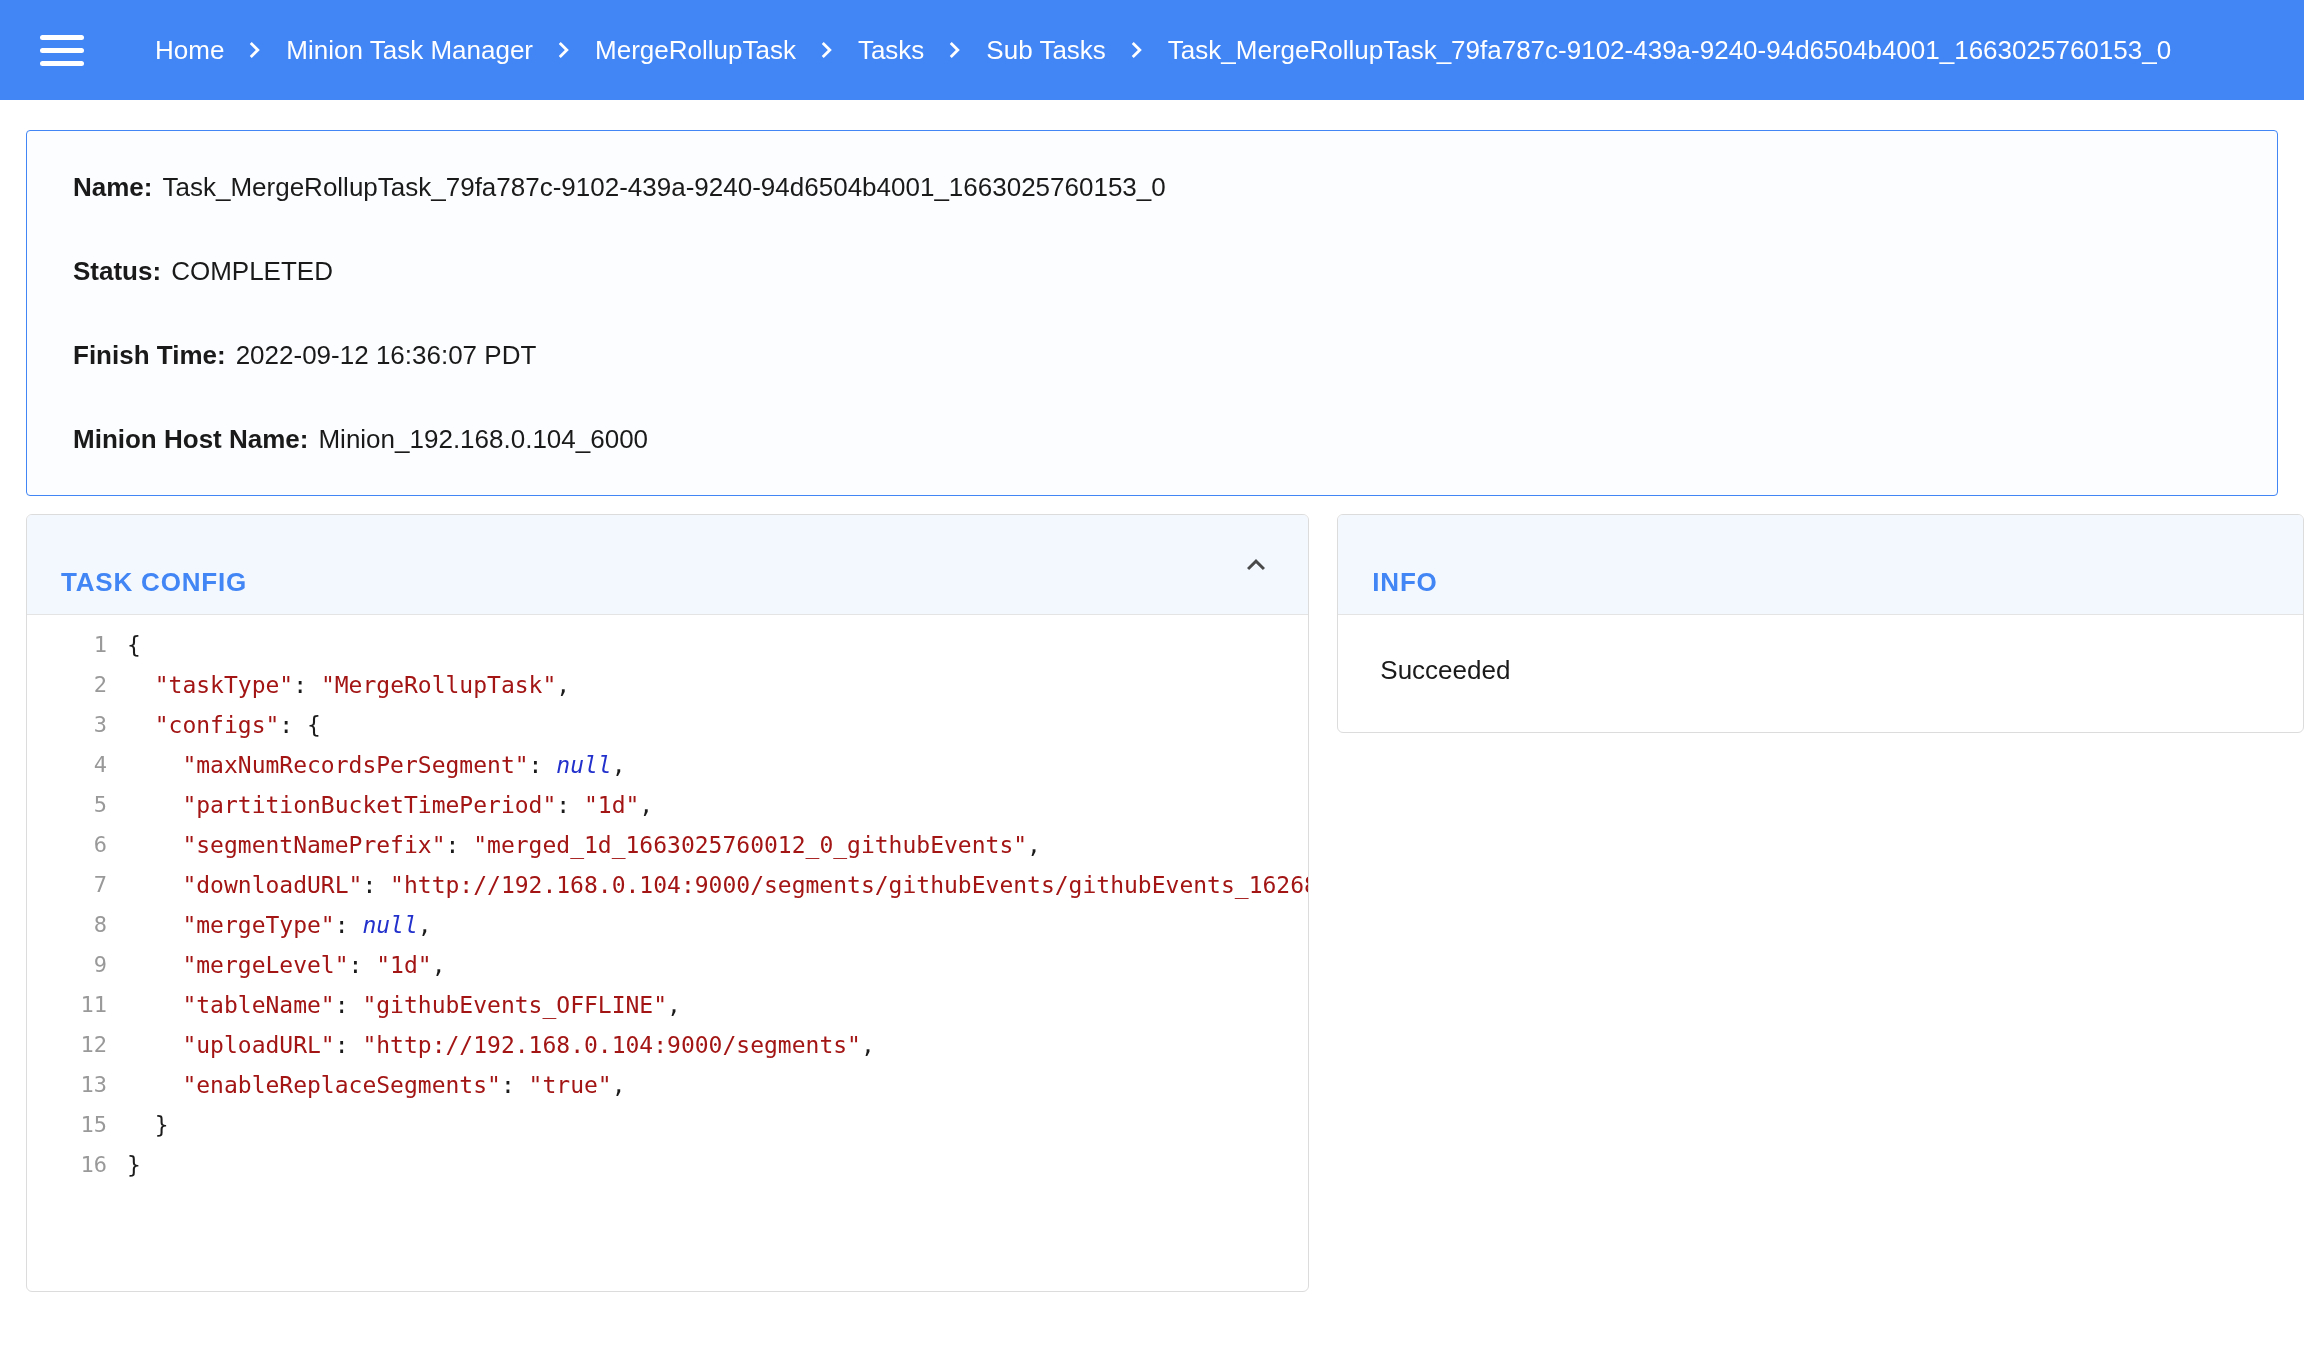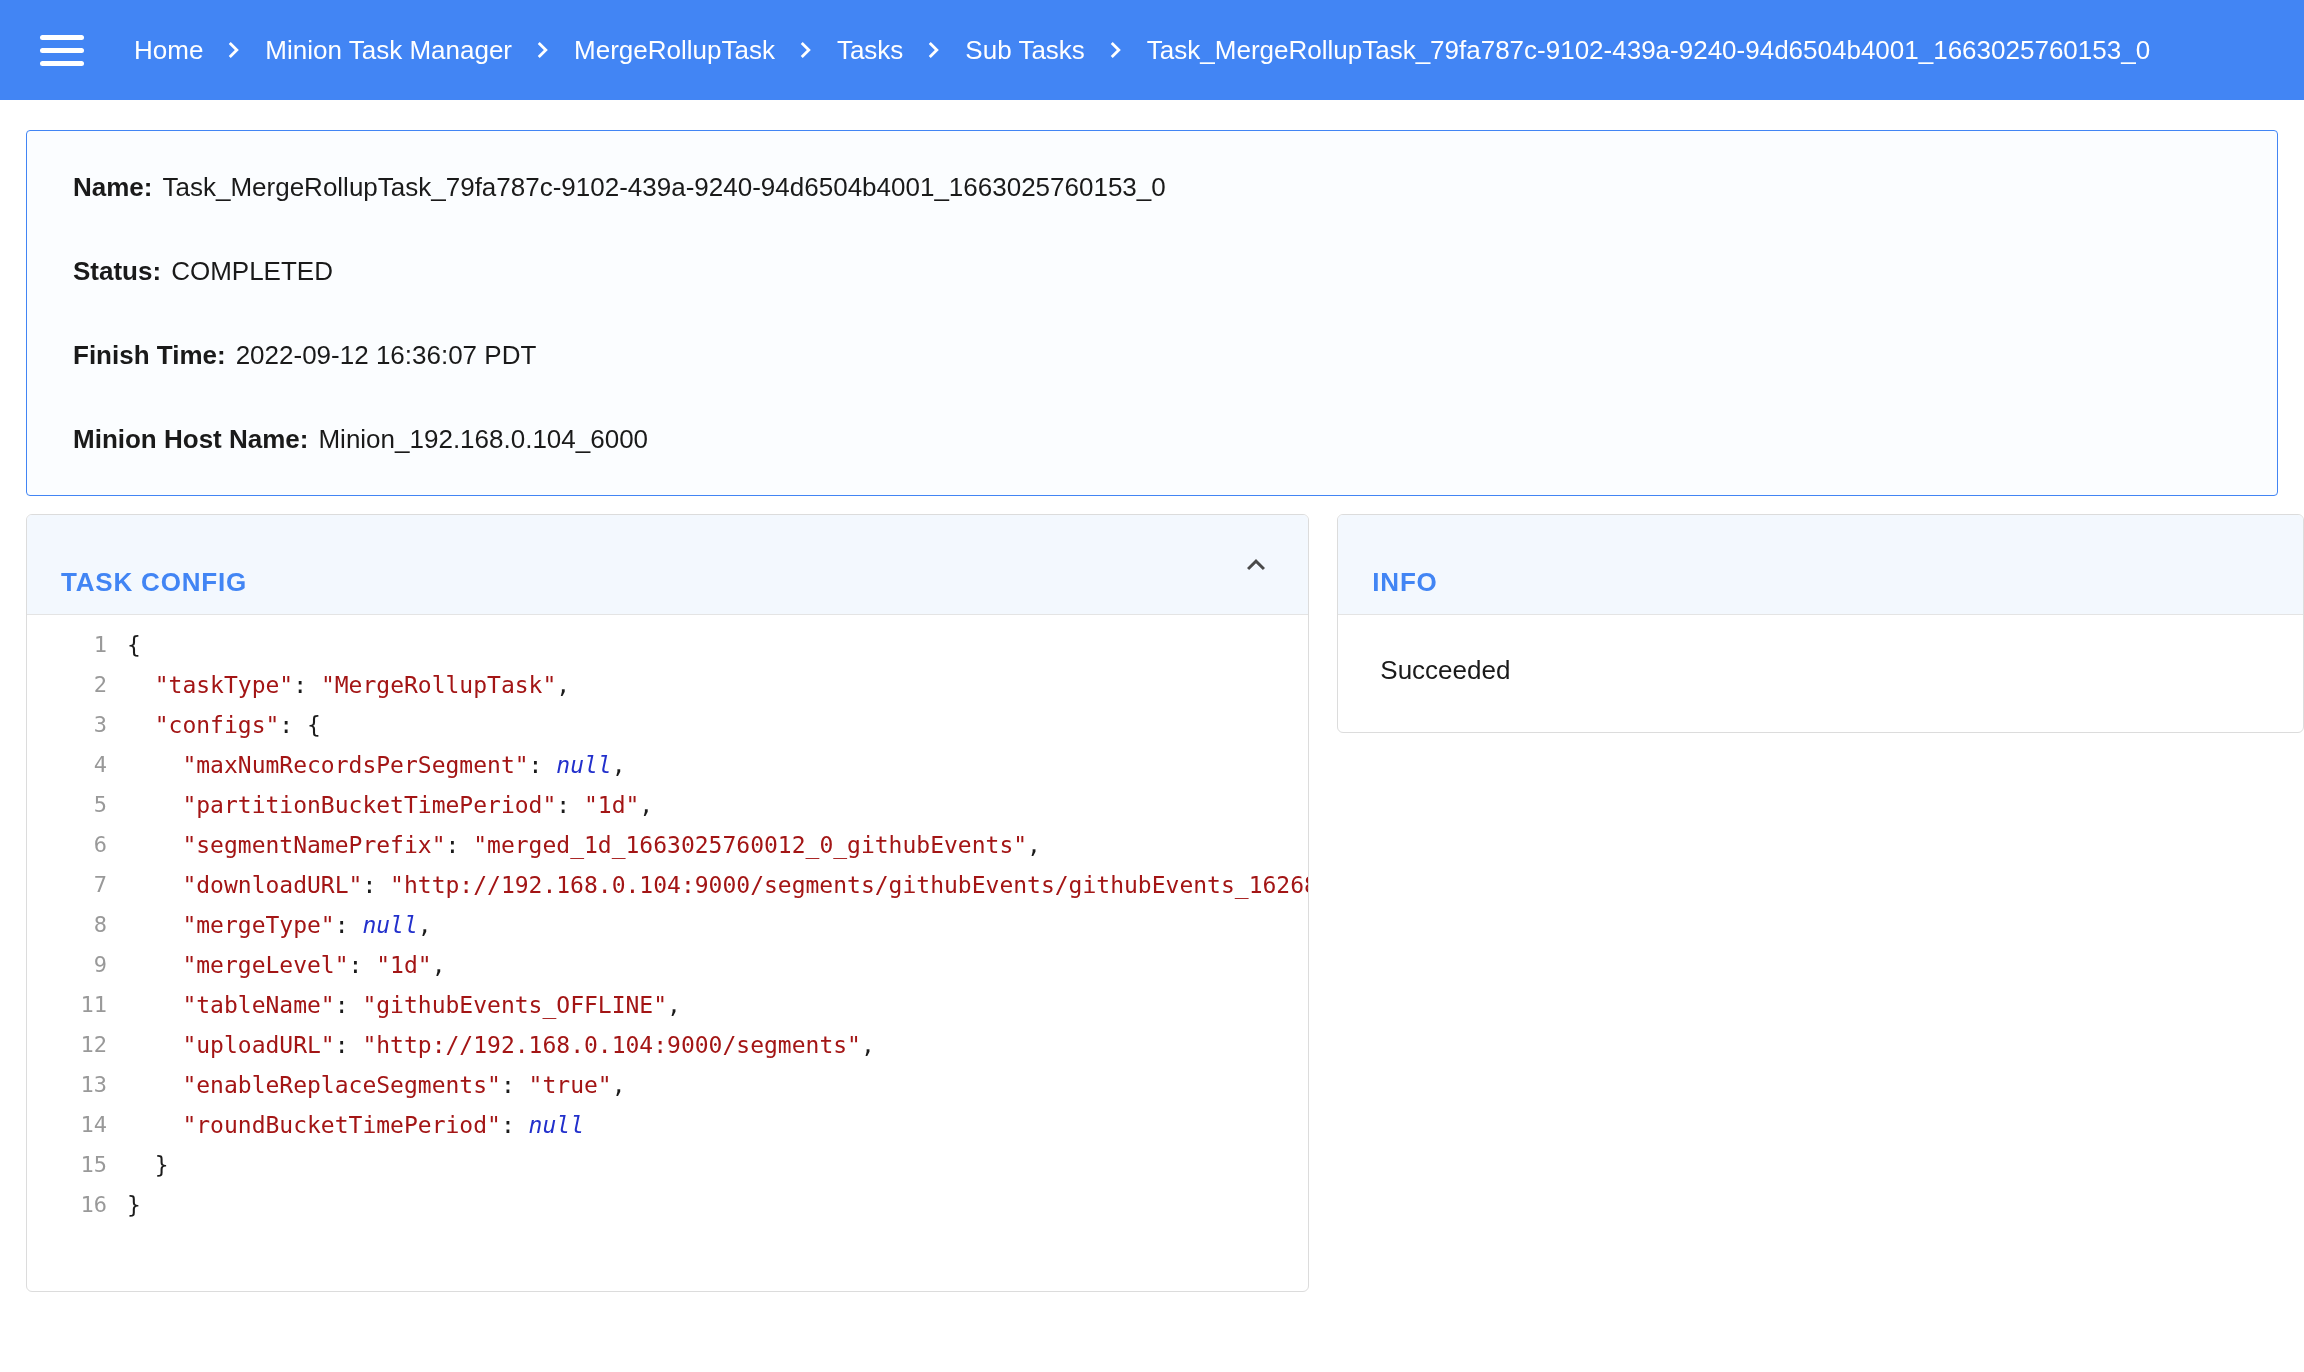--- a/index.html
+++ b/index.html
@@ -15,21 +15,21 @@
     --code-plain:#1b1b1b;
     --line-number:#999999;
   }
 
   
   .appbar{ height:100px; background:var(--accent); display:flex; align-items:center;
            padding:0 40px; color:#fff; }
   .menu-btn{ width:44px; height:44px; display:flex; flex-direction:column;
              justify-content:center; gap:8px; cursor:pointer; margin-right:50px; flex:0 0 auto; }
   .menu-btn .bar{ height:5px; background:#fff; border-radius:3px; }
-  .breadcrumb{ display:flex; align-items:center; font-size:26px; white-space:nowrap; overflow:hidden; }
+  .breadcrumb{ display:flex; align-items:center; font-size:26px; white-space:nowrap; overflow:hidden;margin-left:21px; }
   .crumb{ color:#fff; cursor:pointer; }
   .crumb.current{ cursor:default; }
   .sep-icon{ display:flex; align-items:center; margin:0 14px; }
   .sep-icon svg{ width:34px; height:34px; fill:#fff; display:block; }
 
   
   .summary{ margin:30px 26px 0 26px; border:1px solid var(--accent); border-radius:4px;
             background:var(--summary-bg); padding:14px 16px; }
   .field-row{ padding:29px 30px; font-size:26px; color:#1a1a1a; line-height:1; }
   .field-label{ font-weight:bold; margin-right:10px; }
@@ -129,21 +129,20 @@
         <div class="code-line"><span class="ln">3</span><span class="code-text"><span class="tok-p">  </span><span class="tok-s">"configs"</span><span class="tok-p">: {</span></span></div>
         <div class="code-line"><span class="ln">4</span><span class="code-text"><span class="tok-p">    </span><span class="tok-s">"maxNumRecordsPerSegment"</span><span class="tok-p">: </span><span class="tok-a">null</span><span class="tok-p">,</span></span></div>
         <div class="code-line"><span class="ln">5</span><span class="code-text"><span class="tok-p">    </span><span class="tok-s">"partitionBucketTimePeriod"</span><span class="tok-p">: </span><span class="tok-s">"1d"</span><span class="tok-p">,</span></span></div>
         <div class="code-line"><span class="ln">6</span><span class="code-text"><span class="tok-p">    </span><span class="tok-s">"segmentNamePrefix"</span><span class="tok-p">: </span><span class="tok-s">"merged_1d_1663025760012_0_githubEvents"</span><span class="tok-p">,</span></span></div>
         <div class="code-line"><span class="ln">7</span><span class="code-text"><span class="tok-p">    </span><span class="tok-s">"downloadURL"</span><span class="tok-p">: </span><span class="tok-s">"http://192.168.0.104:9000/segments/githubEvents/githubEvents_1626847200000_1626847206000_0"</span></span></div>
         <div class="code-line"><span class="ln">8</span><span class="code-text"><span class="tok-p">    </span><span class="tok-s">"mergeType"</span><span class="tok-p">: </span><span class="tok-a">null</span><span class="tok-p">,</span></span></div>
         <div class="code-line"><span class="ln">9</span><span class="code-text"><span class="tok-p">    </span><span class="tok-s">"mergeLevel"</span><span class="tok-p">: </span><span class="tok-s">"1d"</span><span class="tok-p">,</span></span></div>
         <div class="code-line"><span class="ln">11</span><span class="code-text"><span class="tok-p">    </span><span class="tok-s">"tableName"</span><span class="tok-p">: </span><span class="tok-s">"githubEvents_OFFLINE"</span><span class="tok-p">,</span></span></div>
         <div class="code-line"><span class="ln">12</span><span class="code-text"><span class="tok-p">    </span><span class="tok-s">"uploadURL"</span><span class="tok-p">: </span><span class="tok-s">"http://192.168.0.104:9000/segments"</span><span class="tok-p">,</span></span></div>
         <div class="code-line"><span class="ln">13</span><span class="code-text"><span class="tok-p">    </span><span class="tok-s">"enableReplaceSegments"</span><span class="tok-p">: </span><span class="tok-s">"true"</span><span class="tok-p">,</span></span></div>
-        <div class="code-line"><span class="ln">14</span><span class="code-text"><span class="tok-p">    </span><span class="tok-s">"roundBucketTimePeriod"</span><span class="tok-p">: </span><span class="tok-a">null</span></span></div>
         <div class="code-line"><span class="ln">15</span><span class="code-text"><span class="tok-p">  }</span></span></div>
         <div class="code-line"><span class="ln">16</span><span class="code-text"><span class="tok-p">}</span></span></div>
       </div>
   </section>
 
   <section class="panel info-panel">
     <div class="panel-header">
       <span class="panel-title">INFO</span>
     </div>
     <div class="info-body">Succeeded</div>

